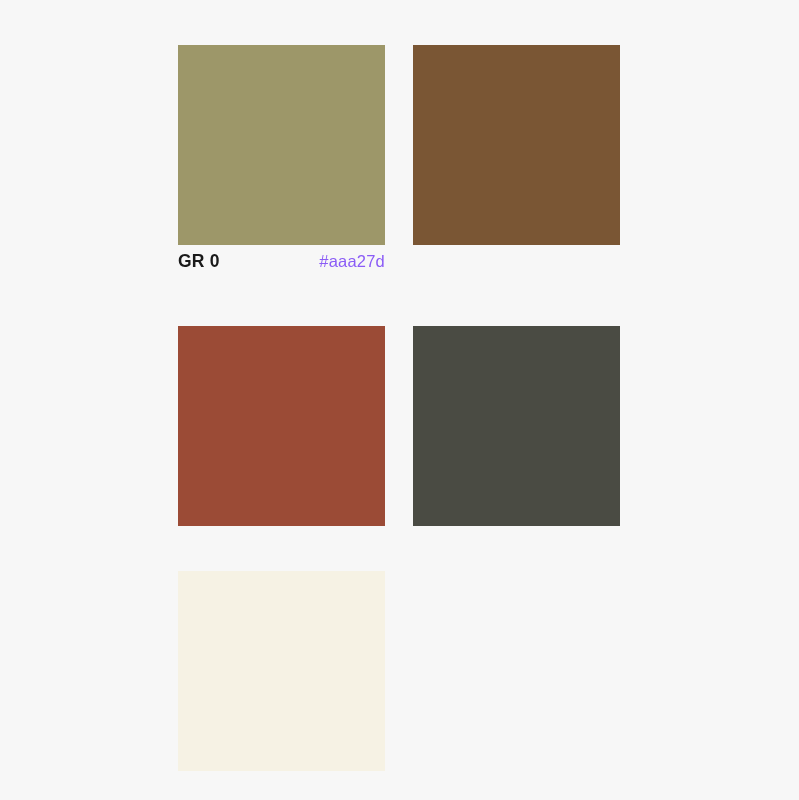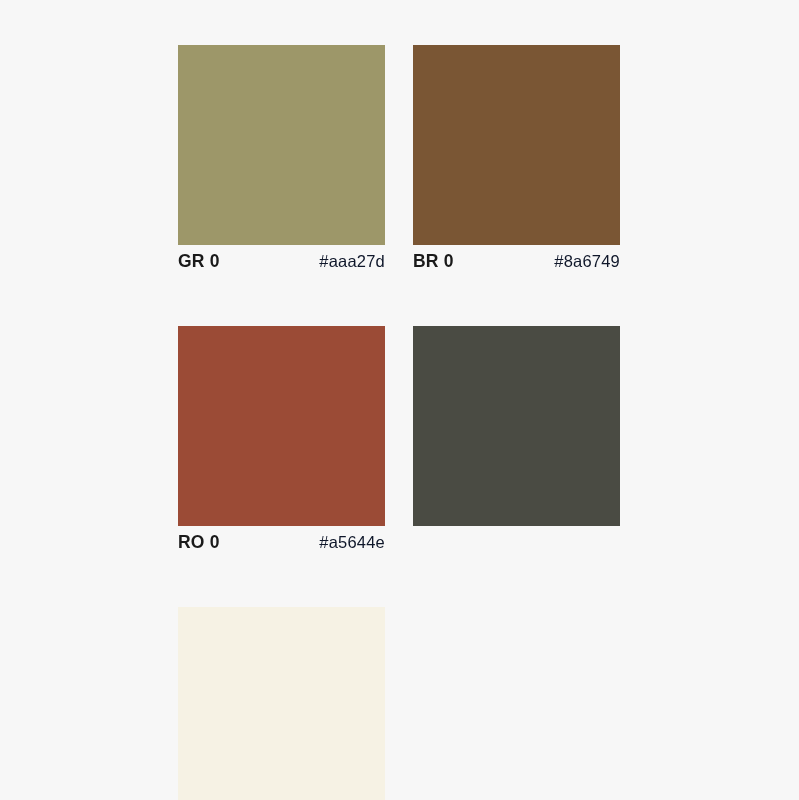--- a/index.html
+++ b/index.html
@@ -57,53 +57,45 @@
     font-size: 17.5px;
     font-weight: bold;
     color: #1a1a1a;
     letter-spacing: 0.2px;
     white-space: nowrap;
   }
 
   .swatch-hex {
     font-size: 16.5px;
     font-weight: normal;
-    color: #0f172a;
+    color: #8b5cf6;
     letter-spacing: 0.2px;
     white-space: nowrap;
   }
 </style>
 </head>
 <body style="background: rgb(247, 247, 247);">
 
 <div id="palette-sheet">
   <div class="swatch-grid">
 
     <div class="swatch-cell">
       <div class="swatch-chip" style="background: rgb(157, 151, 105);"></div>
       <div class="swatch-caption">
         <span class="swatch-name">GR 0</span>
         <span class="swatch-hex">#aaa27d</span>
       </div>
     </div>
 
     <div class="swatch-cell">
       <div class="swatch-chip" style="background: rgb(122, 86, 52);"></div>
-      <div class="swatch-caption">
-        <span class="swatch-name">BR 0</span>
-        <span class="swatch-hex">#8a6749</span>
-      </div>
     </div>
 
     <div class="swatch-cell">
       <div class="swatch-chip" style="background: rgb(155, 75, 54);"></div>
-      <div class="swatch-caption">
-        <span class="swatch-name">RO 0</span>
-        <span class="swatch-hex">#a5644e</span>
-      </div>
     </div>
 
 
     <div class="swatch-cell">
       <div class="swatch-chip" style="background: rgb(74, 75, 67);"></div>
 
     </div>
 
     <div class="swatch-cell light-chip">
       <div class="swatch-chip" style="background: rgb(246, 242, 228);"></div>

